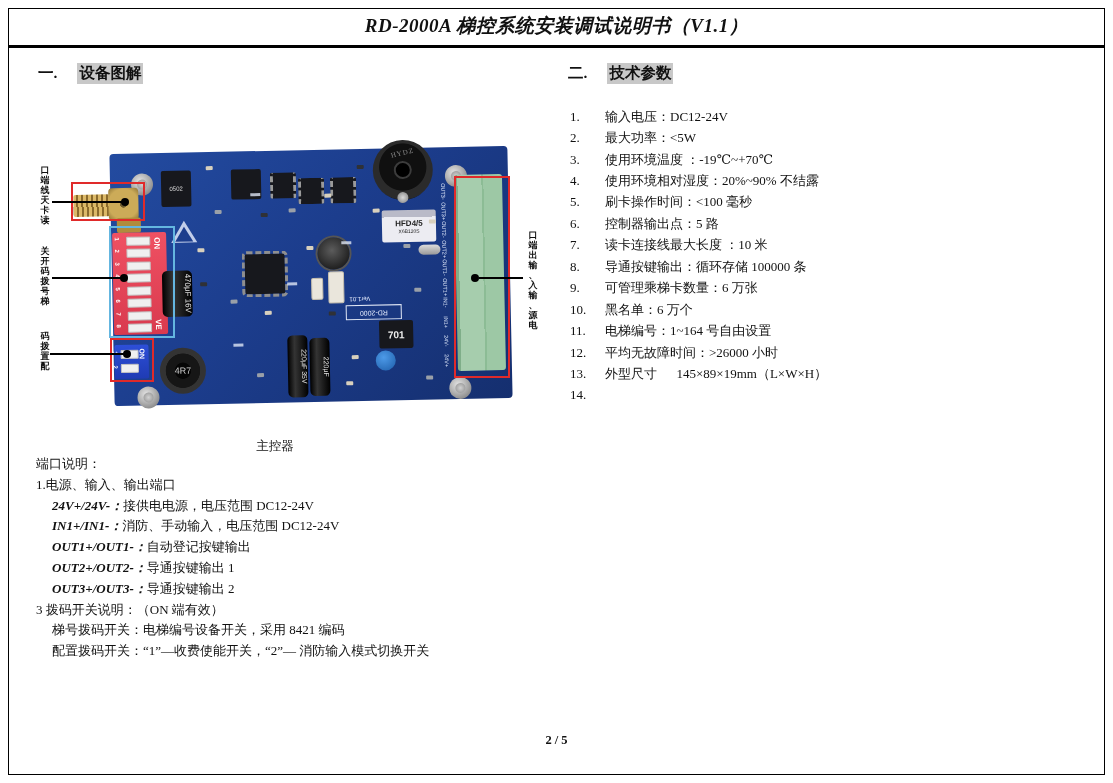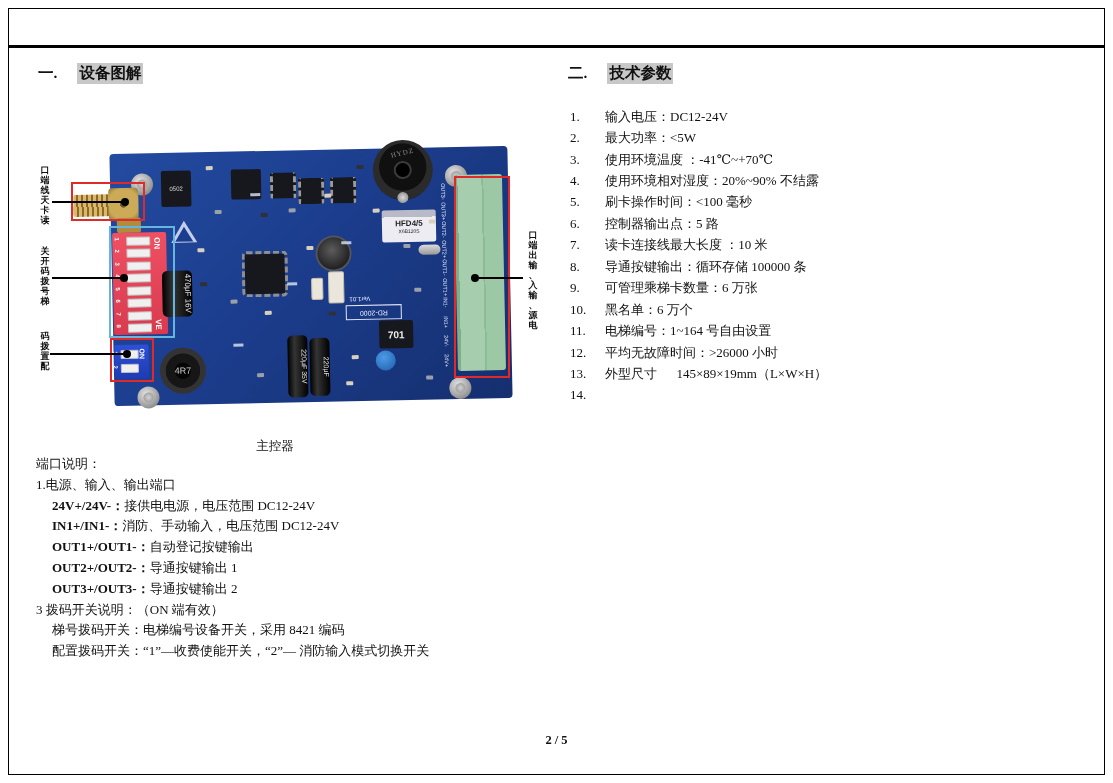--- a/index.html
+++ b/index.html
@@ -15,21 +15,21 @@
   .sec-head .hl{background:#c8c8c8;padding:0 2px;}
   
   .tech{position:absolute;left:570px;top:106px;width:530px;font-size:13px;}
   .tp-row{display:flex;height:21.45px;align-items:center;}
   .tp-num{width:35px;flex:0 0 35px;}
   .tp-text{white-space:pre;text-align:center;}
   
   .notes{position:absolute;left:36px;top:454px;width:520px;font-size:13px;line-height:20.8px;}
   .note-line{white-space:pre;}
   .ind{padding-left:16px;}
-  .pre-b{font-weight:bold;}
+  .pre-b{font-weight:bold;font-style:italic;}
   .caption{position:absolute;left:210px;top:438px;width:130px;text-align:center;font-size:12.5px;}
   .footer{position:absolute;left:0;top:733px;width:100%;text-align:center;font-size:12.5px;font-weight:bold;}
   
   .vlabel{position:absolute;display:flex;flex-direction:column-reverse;width:12px;
           font-size:9px;line-height:10px;font-weight:bold;text-align:center;
           font-family:"Liberation Sans","DejaVu Sans",sans-serif;}
   .cline{position:absolute;height:1.6px;background:#000;}
   .dot{position:absolute;width:8px;height:8px;border-radius:50%;background:#000;}
   .box-red{position:absolute;border:2px solid #e02a2a;}
   .box-blue{position:absolute;border:2px solid #64b6e0;}
@@ -74,20 +74,21 @@
   .gold-stripes{position:absolute;background:repeating-linear-gradient(90deg,#dcb968 0 3px,#8a6a2c 3px 5px);
           border-radius:2px;}
   .smd{position:absolute;width:7px;height:4px;border-radius:1px;}
   .silkmark{position:absolute;background:#dfe6f5;opacity:.8;}
 </style>
 </head>
 <body>
 
 <div id="page">
   <div class="frame"></div>
+  <div class="doc-title">RD-2000A 梯控系统安装调试说明书（V1.1）</div>
   <div class="head-rule"></div>
 
   <div class="sec-head" style="left:38px;top:63px;">
     <span>一.</span>
     <span class="hl">设备图解</span>
   </div>
   <div class="sec-head" style="left:568px;top:63px;">
     <span>二.</span>
     <span class="hl">技术参数</span>
   </div>
@@ -273,21 +274,21 @@
     <div class="tp-row">
         <span class="tp-num">1.</span>
         <span class="tp-text">输入电压：DC12-24V</span>
       </div>
     <div class="tp-row">
         <span class="tp-num">2.</span>
         <span class="tp-text">最大功率：&lt;5W</span>
       </div>
     <div class="tp-row">
         <span class="tp-num">3.</span>
-        <span class="tp-text">使用环境温度 ：-41℃~+70℃</span>
+        <span class="tp-text">使用环境温度 ：-19℃~+70℃</span>
       </div>
     <div class="tp-row">
         <span class="tp-num">4.</span>
         <span class="tp-text">使用环境相对湿度：20%~90% 不结露</span>
       </div>
     <div class="tp-row">
         <span class="tp-num">5.</span>
         <span class="tp-text">刷卡操作时间：&lt;100 毫秒</span>
       </div>
     <div class="tp-row">

